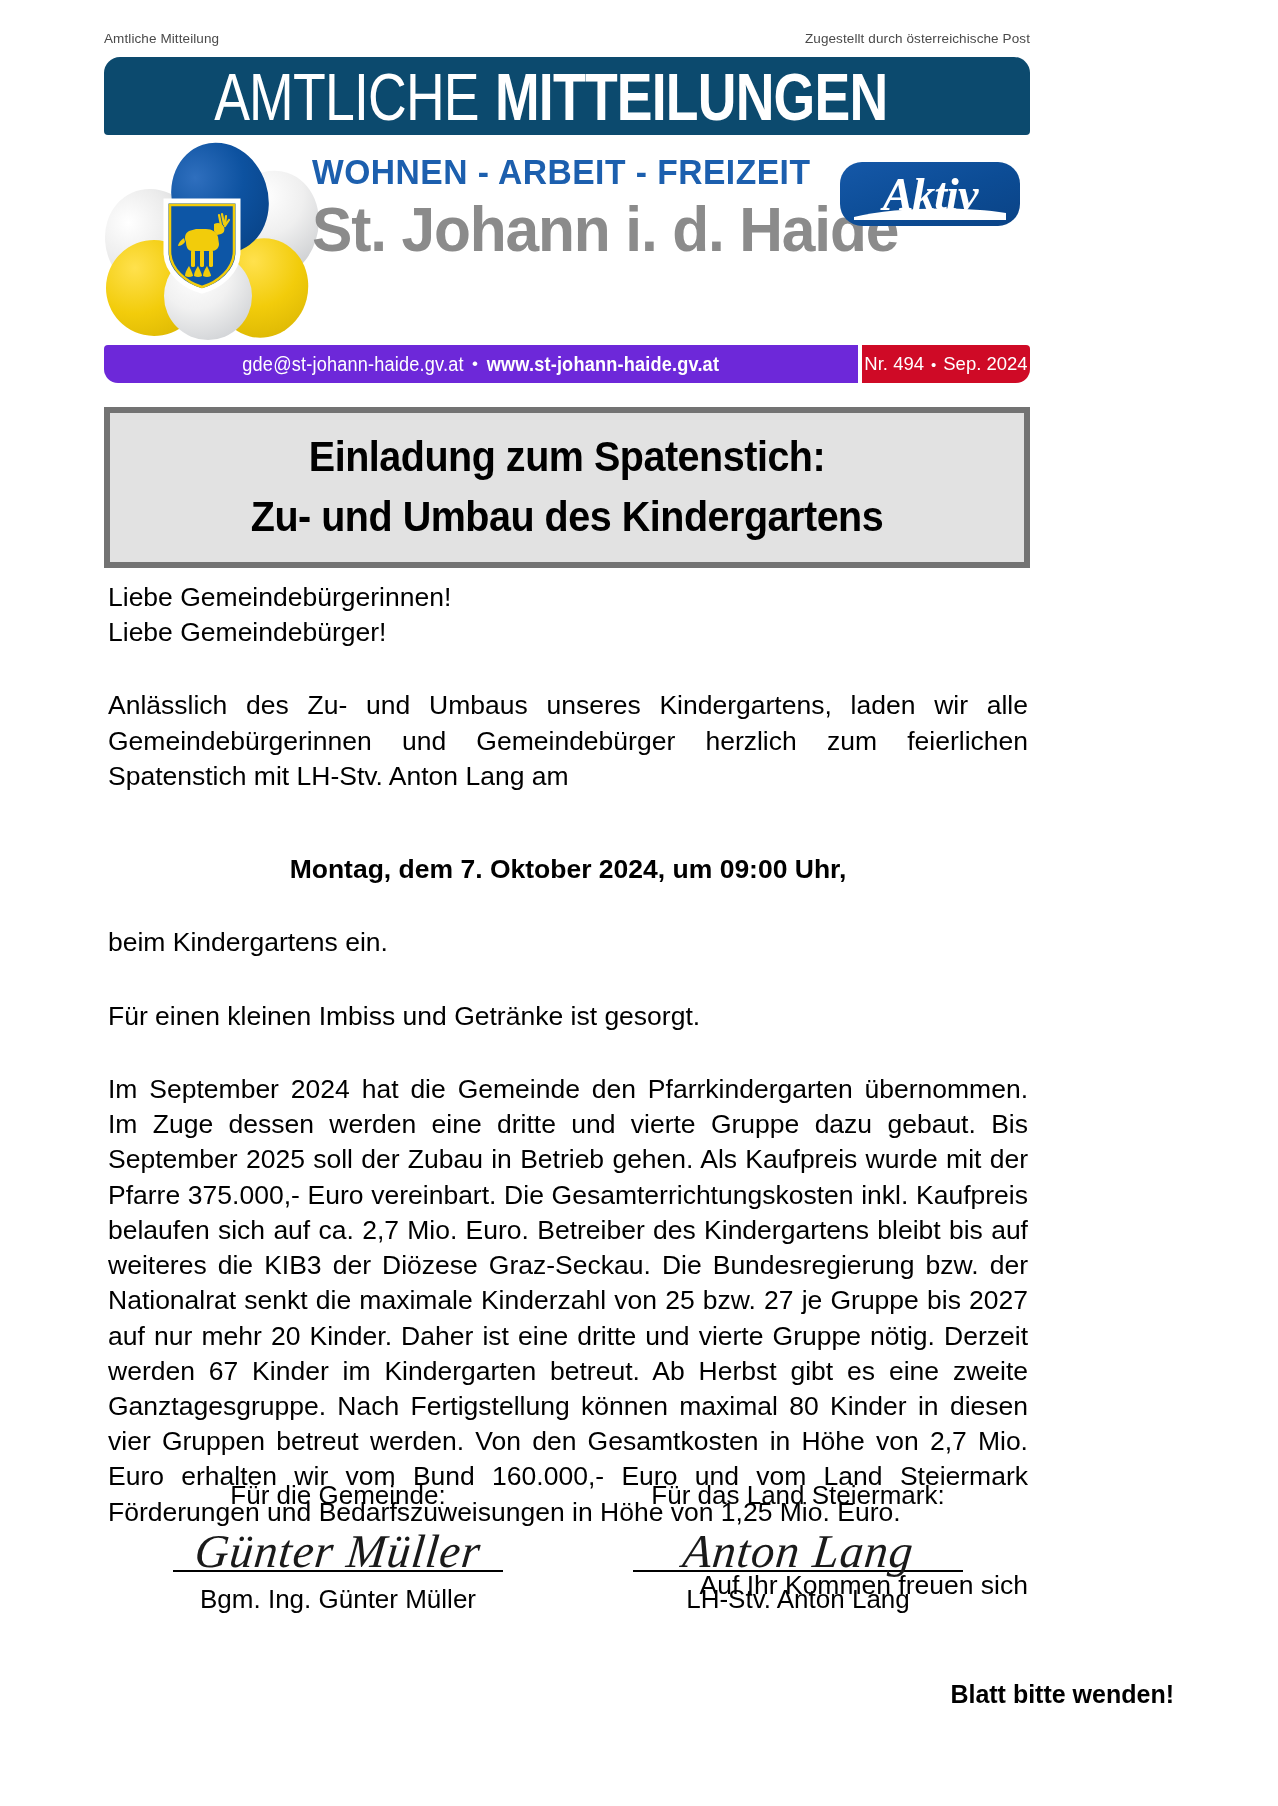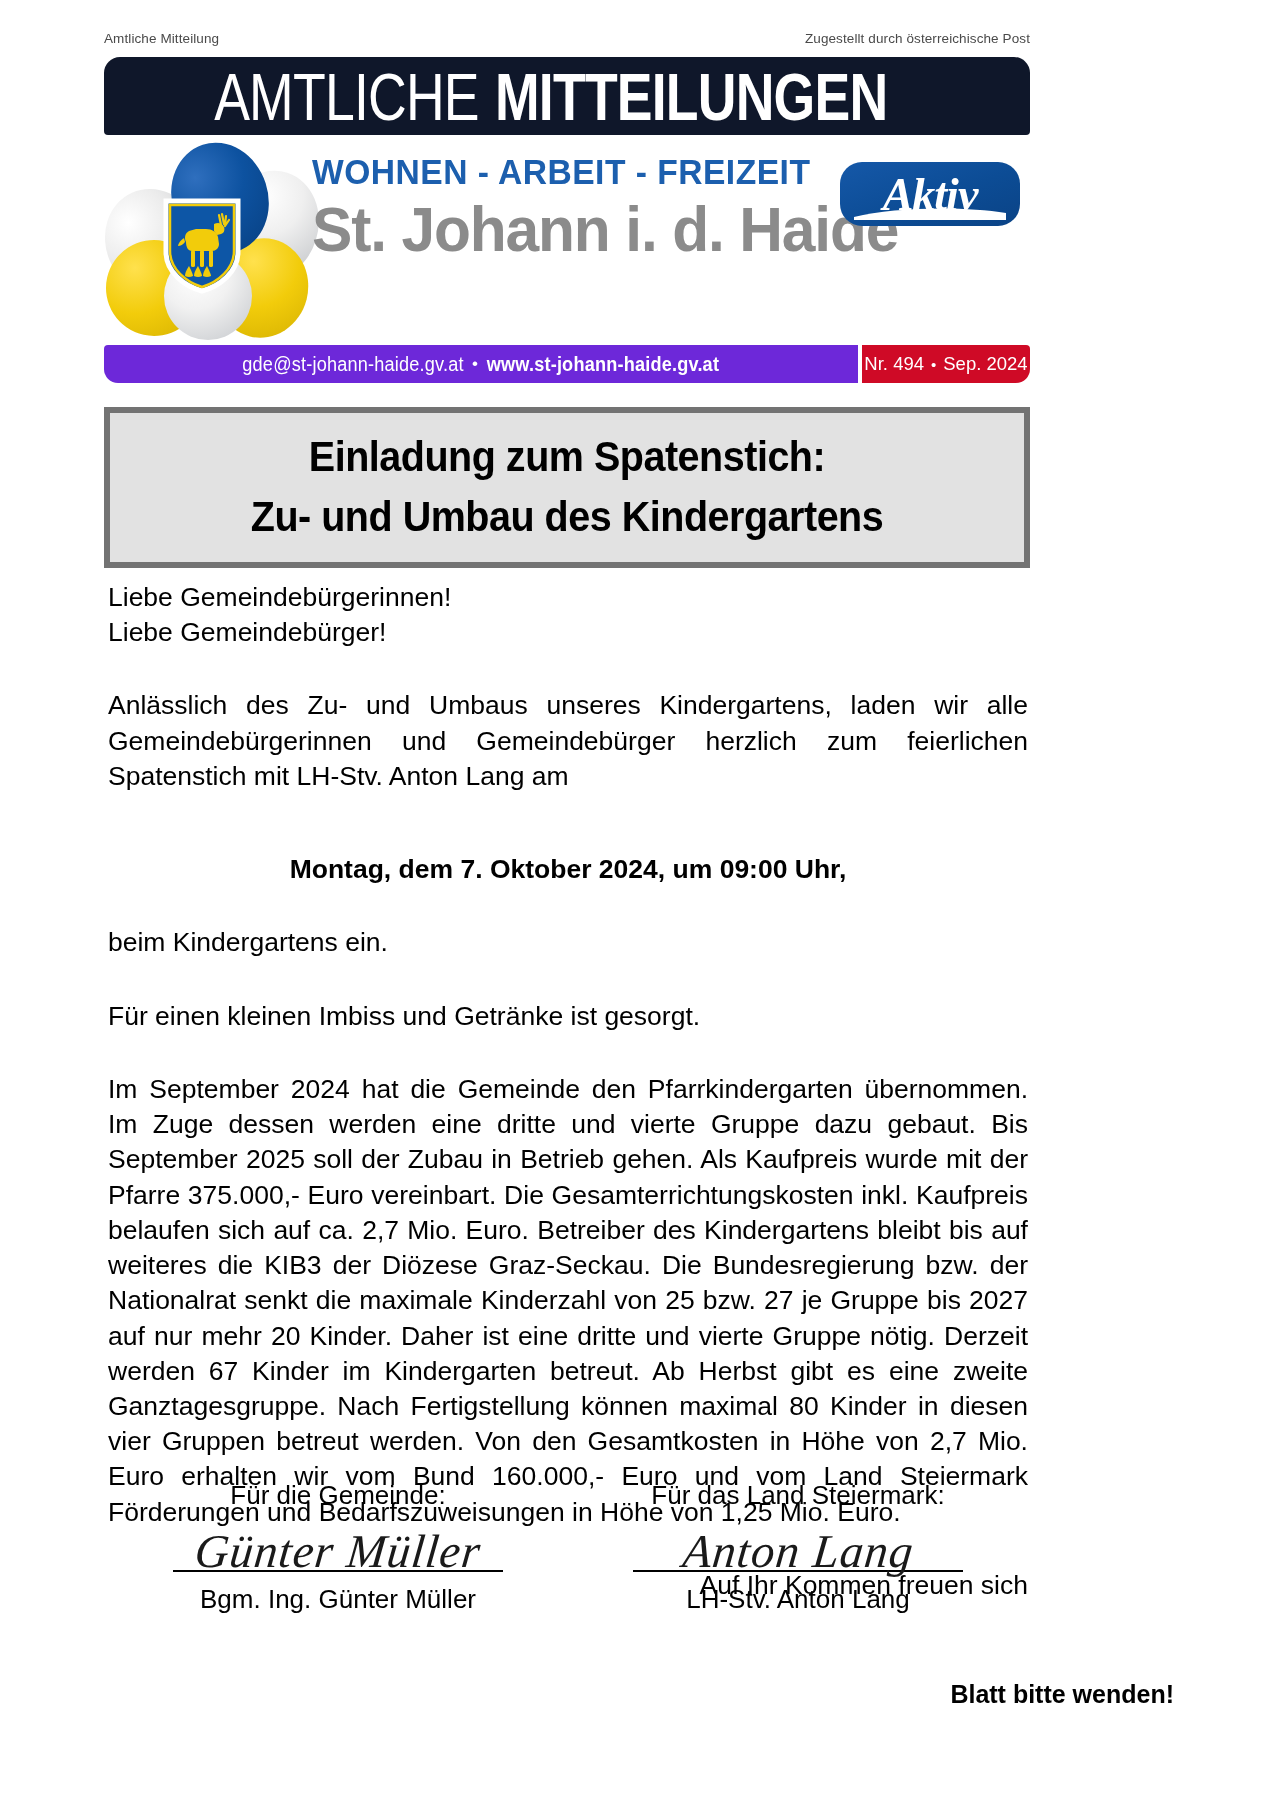--- a/index.html
+++ b/index.html
@@ -19,21 +19,21 @@
     display:flex; justify-content:space-between; align-items:baseline;
   }
   .toprow span {
     font-size:13.5px; color:#4a4a4a; letter-spacing:.1px;
     font-family:"Liberation Sans", sans-serif;
   }
 
   
   .masthead {
     position:absolute; left:104px; top:57px; width:926px; height:78px;
-    background:#0f172a;
+    background:#0c4a6e;
     border-radius:16px 16px 4px 4px;
     overflow:hidden;
   }
   .masthead-inner {
     position:absolute; left:0; top:0; width:100%; height:100%;
     display:flex; align-items:center; justify-content:center;
     white-space:nowrap;
   }
   .mh-light {
     color:#fff; font-size:67px; line-height:1;

